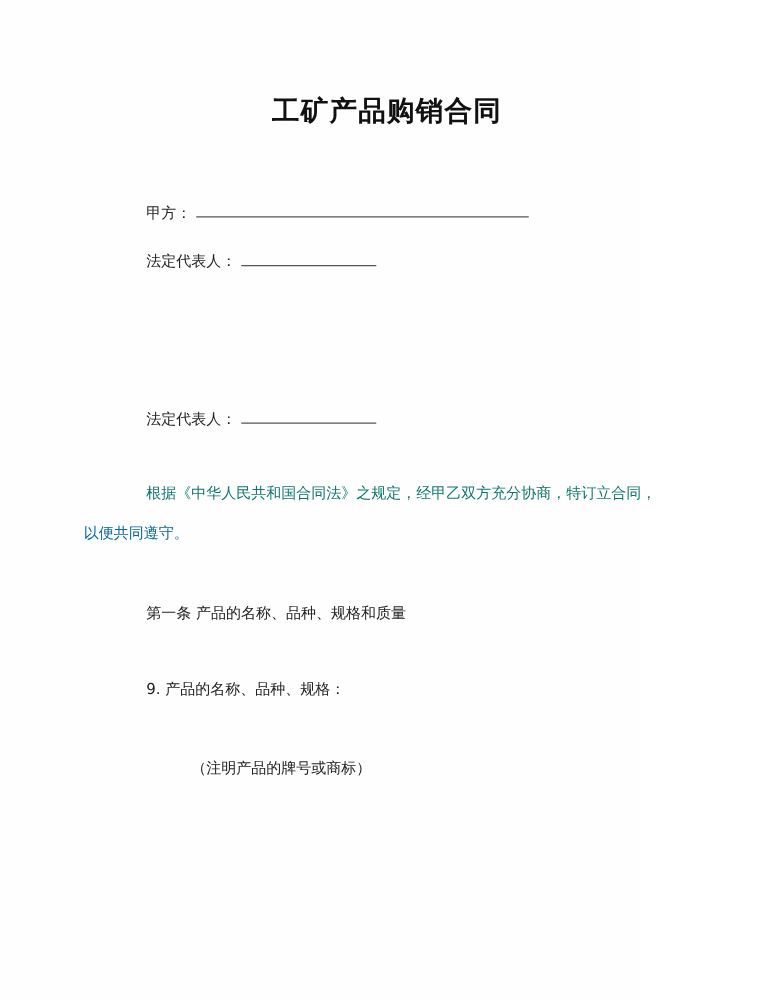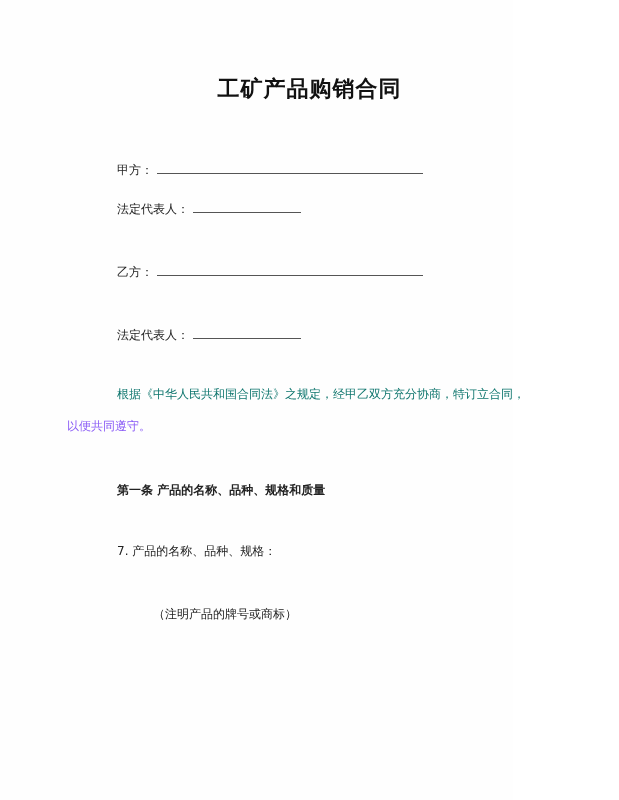--- a/index.html
+++ b/index.html
@@ -59,49 +59,46 @@
       white-space: nowrap;
       color: #0f766e;
     }
     .para-cont {
       position: absolute;
       left: 67px;
       top: 418px;
       font-size: 12px;
       line-height: 16px;
       white-space: nowrap;
-      color: #8b5cf6;
+      color: #0369a1;
     }
   </style>
 </head>
 <body>
 
 <div class="page">
 
   <div class="title">工矿产品购销合同</div>
 
   <div class="line" style="top:136px;margin-top:24px;">
     <span>甲方：</span><span class="blank long"></span>
   </div>
 
   <div class="line" style="top:199px;">
     <span>法定代表人：</span><span class="blank short"></span>
   </div>
 
-  <div class="line" style="top:262px;">
-    <span>乙方：</span><span class="blank long"></span>
-  </div>
 
   <div class="line" style="top:325px;">
     <span>法定代表人：</span><span class="blank short"></span>
   </div>
 
   <div class="para-first">根据《中华人民共和国合同法》之规定，经甲乙双方充分协商，特订立合同，</div>
   <div class="para-cont">以便共同遵守。</div>
 
-  <div class="line" style="top:482px;font-weight:bold;">第一条  产品的名称、品种、规格和质量</div>
+  <div class="line" style="top:482px;">第一条  产品的名称、品种、规格和质量</div>
 
-  <div class="line" style="top:543px;">7. 产品的名称、品种、规格：</div>
+  <div class="line" style="top:543px;">9. 产品的名称、品种、规格：</div>
 
   <div class="line" style="top:606px;margin-left:36px;">（注明产品的牌号或商标）</div>
 
 
 </div>
 
 </body></html>

